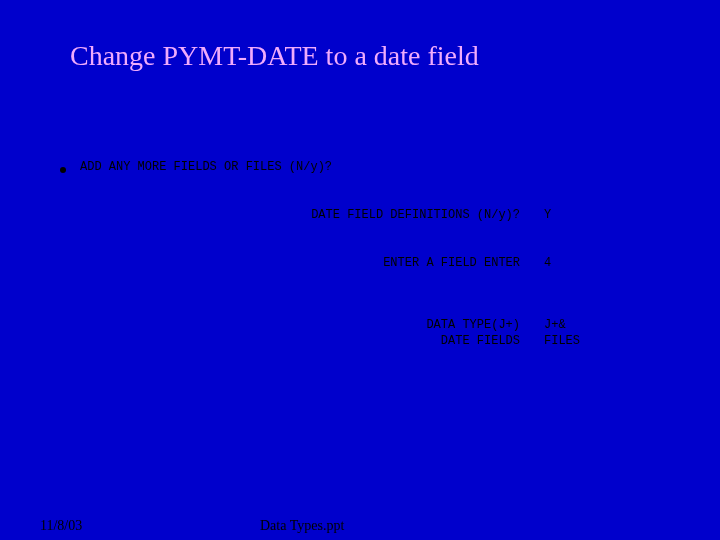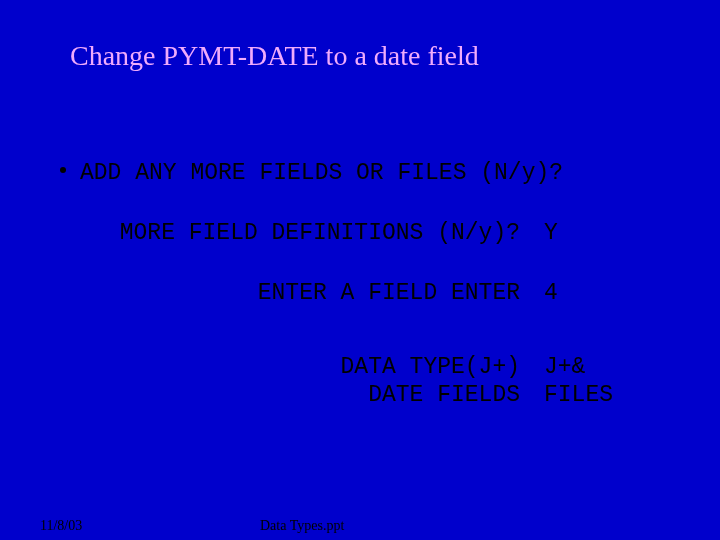--- a/index.html
+++ b/index.html
@@ -24,21 +24,21 @@
     font-size: 28px;
     color: #f0abfc;
     font-family: "Times New Roman", Times, serif;
   }
   .body {
     position: absolute;
     left: 60px;
     top: 160px;
     width: 610px;
     font-family: "Courier New", Courier, monospace;
-    font-size: 23px;
+    font-size: 12px;
     color: #000;
   }
   .bullet-row {
     display: flex;
     align-items: flex-start;
     gap: 14px;
   }
   .bullet-dot {
     width: 6px;
     height: 6px;
@@ -92,21 +92,21 @@
   <div class="body">
 
     <div class="bullet-row">
       <div class="bullet-dot"></div>
       <div class="line">
         <span>ADD ANY MORE FIELDS OR FILES (N/y)?</span>
       </div>
     </div>
 
     <div class="line row2">
-      <span class="label label2">MORE FIELD DEFINITIONS (N/y)?</span>
+      <span class="label label2">DATE FIELD DEFINITIONS (N/y)?</span>
       <span class="answer">Y</span>
     </div>
 
     <div class="line row3">
       <span class="label label3">ENTER A FIELD ENTER</span>
       <span class="answer">4</span>
     </div>
 
     <div class="line row4">
       <span class="label label45">DATA TYPE(J+)</span>

